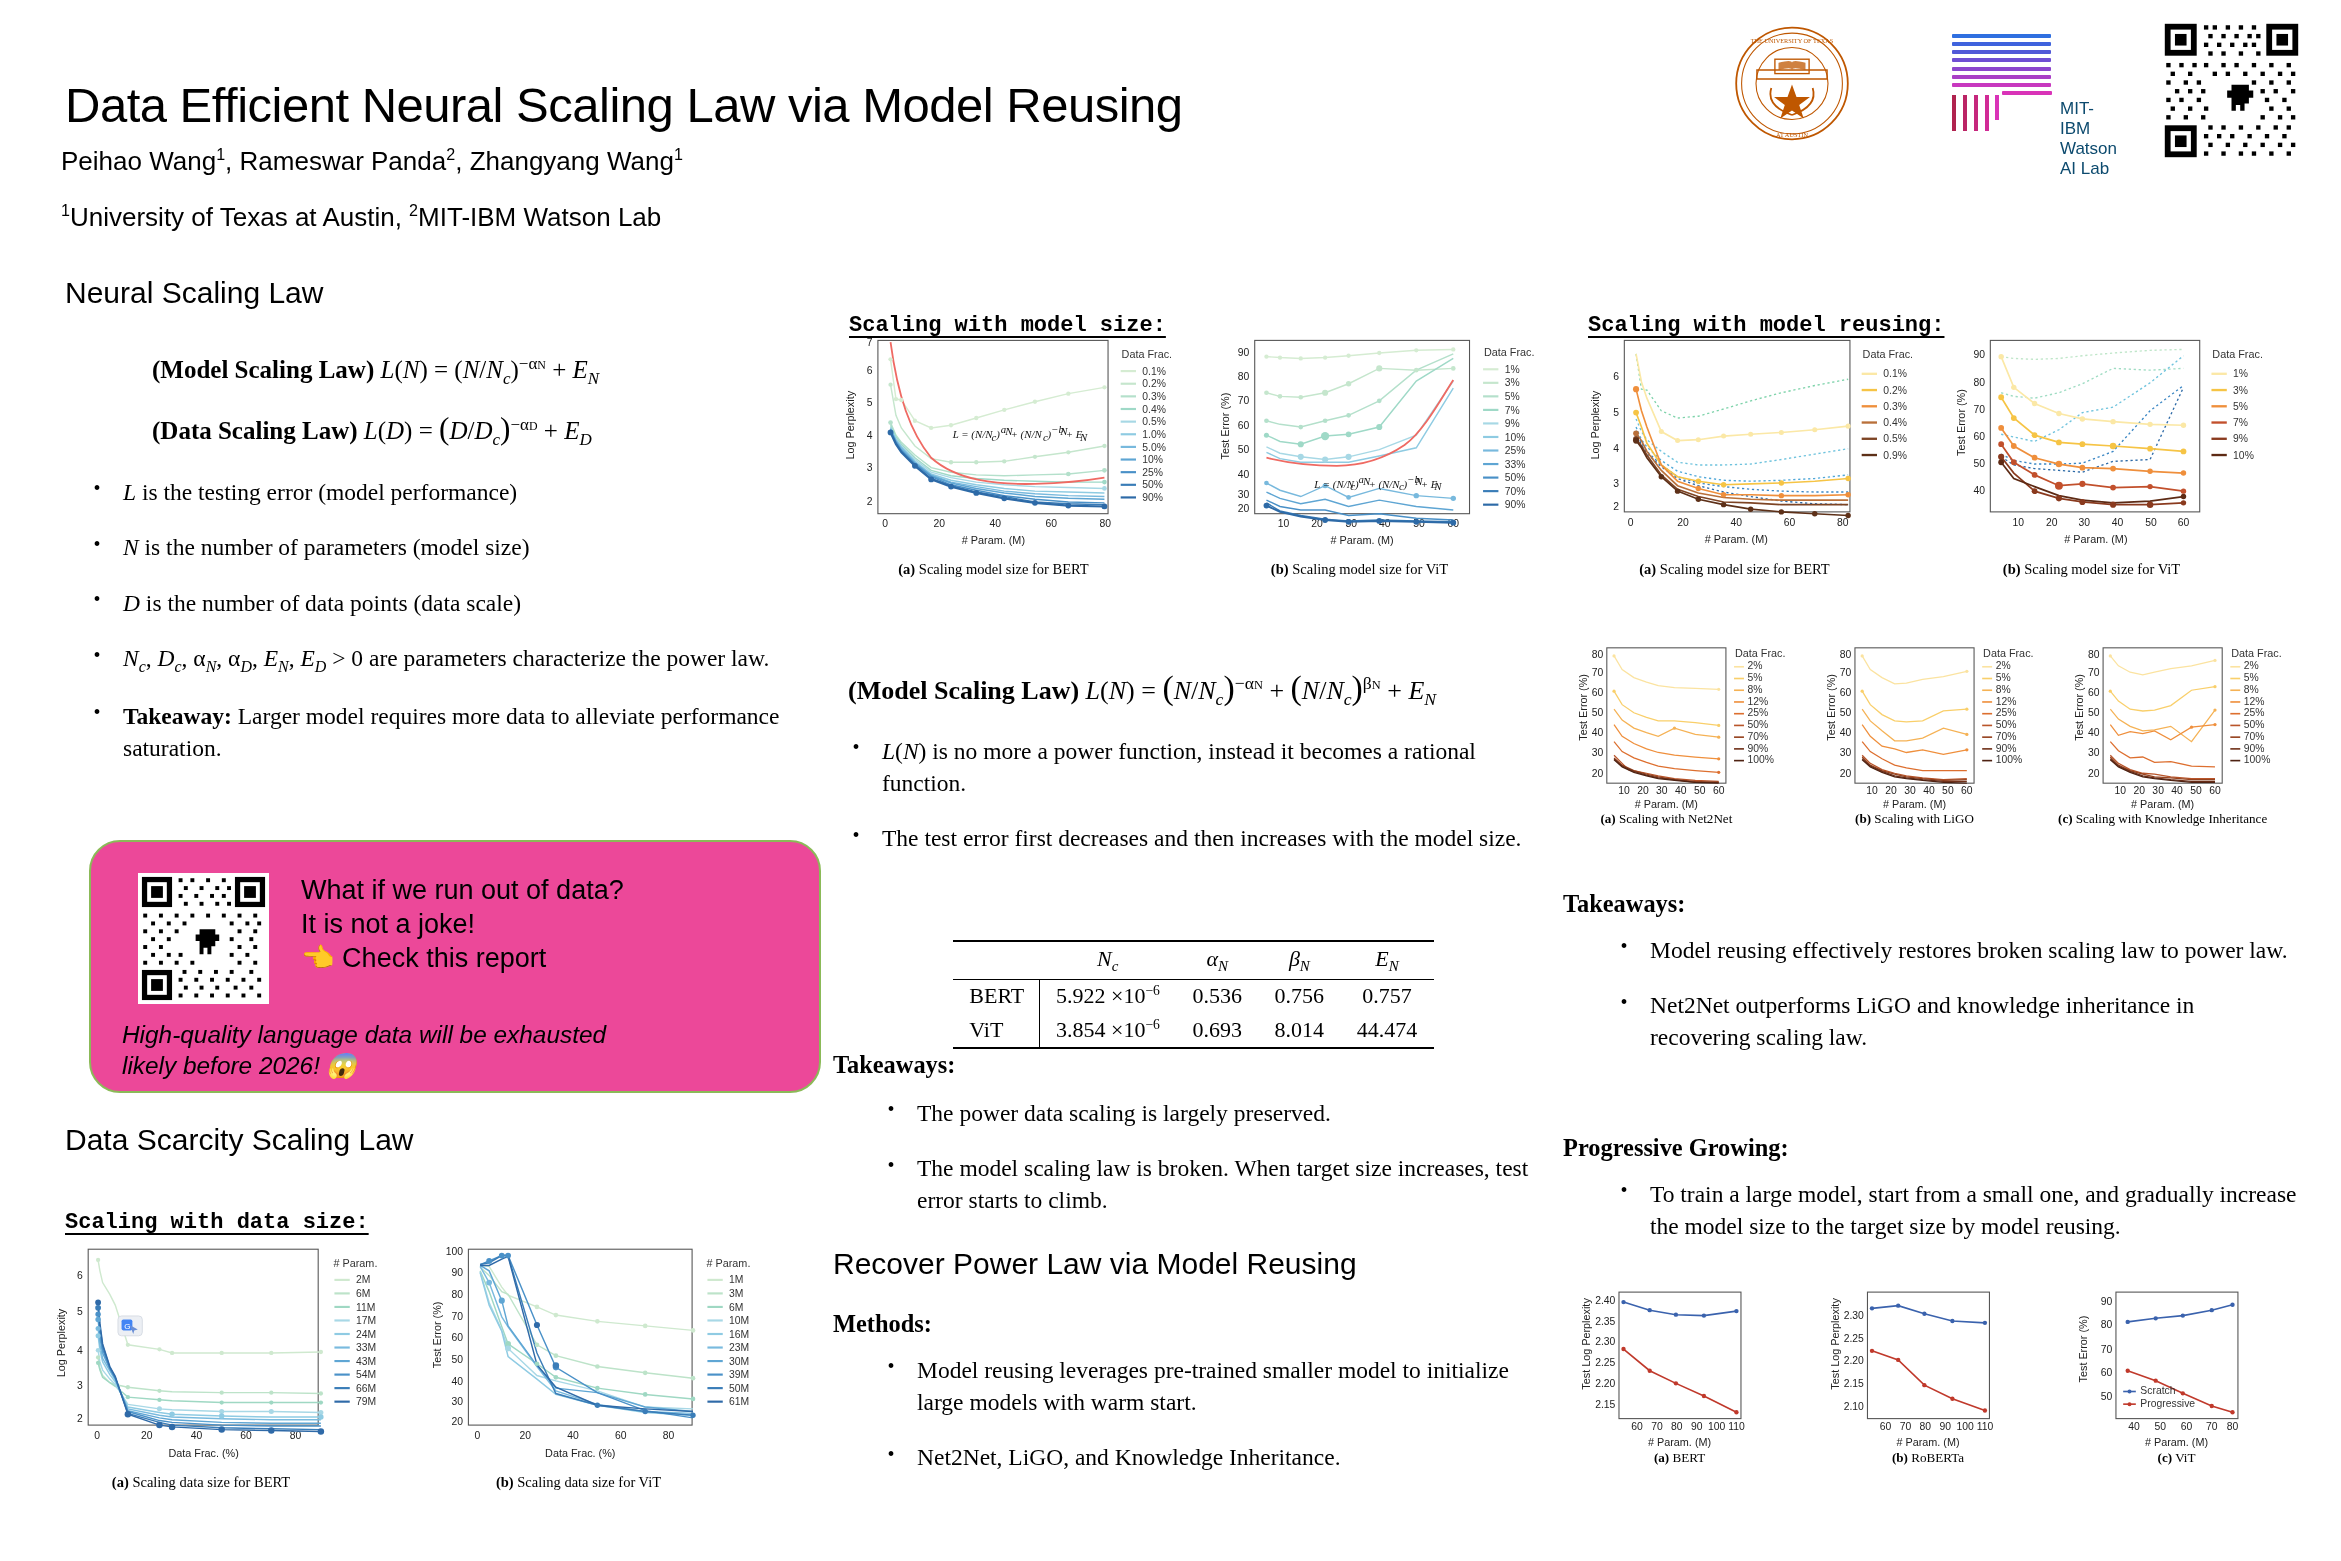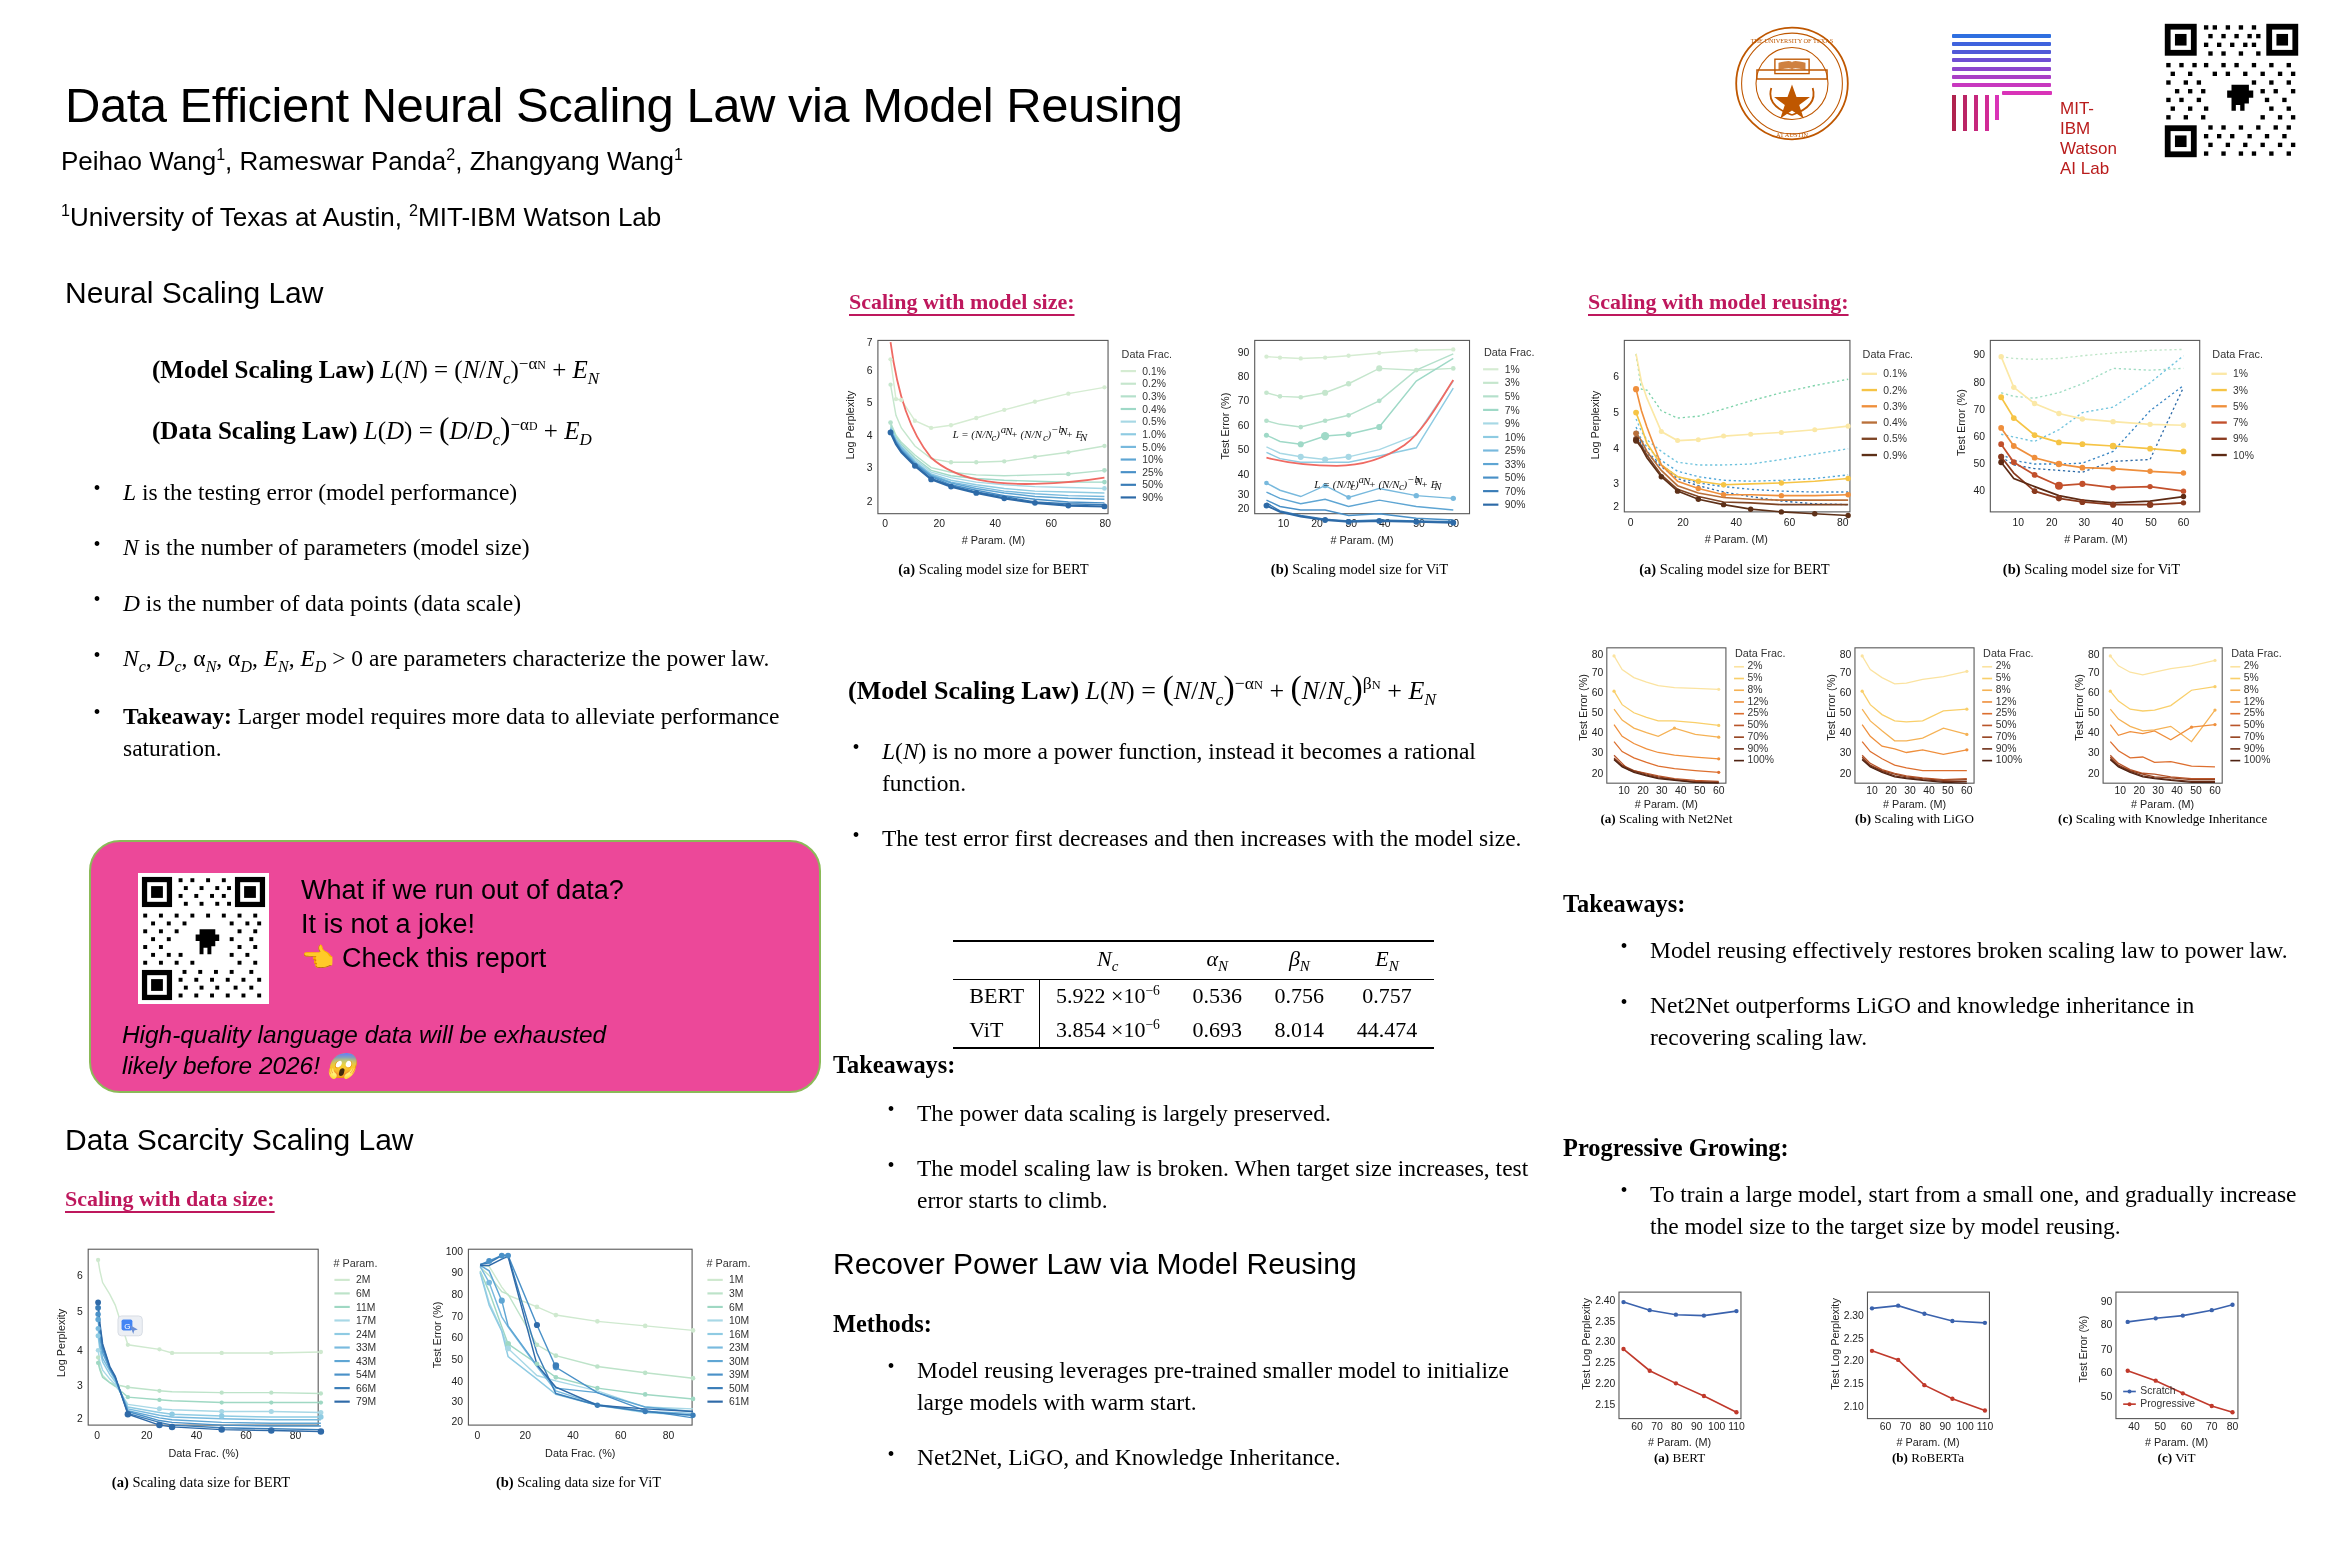--- a/index.html
+++ b/index.html
@@ -27,32 +27,32 @@
   }
   sup { font-size:0.62em; vertical-align:super; }
 
   
   .ut-logo { position:absolute; left:1717px; top:25px; width:150px; height:117px; }
   .mitibm { position:absolute; left:1952px; top:34px; width:172px; height:113px; }
   .mitibm .bars { position:relative; width:104px; height:58px; }
   .mitibm .bars i { position:absolute; left:0; height:3.6px; width:99px; display:block; border-radius:0.9px;}
   .mitibm .vbars { position:absolute; left:0; top:61px; width:104px; height:38px;}
   .mitibm .vbars i { position:absolute; top:0; width:3.6px; height:36px; display:block;}
-  .mitibm-text { position:absolute; left:108px; top:65px; font-size:17px; line-height:20px; color:#b91c1c; }
+  .mitibm-text { position:absolute; left:108px; top:65px; font-size:17px; line-height:20px; color:#0c4a6e; }
   .qr-head { position:absolute; left:2150px; top:18px; width:163px; height:145px; }
 
   
   .h1 {
     position:absolute; font-size:30px; font-weight:400;
     font-family:"Liberation Sans", sans-serif; color:#000; white-space:nowrap;text-align:right;
   }
   .sublabel {
-    position:absolute; font-size:22px; font-weight:700; color:#be185d;
+    position:absolute; font-size:22px; font-weight:700; color:#000000;
     text-decoration:underline; text-underline-offset:5.4px;
-    font-family:Liberation Serif, serif; white-space:nowrap;
+    font-family:Liberation Mono, monospace; white-space:nowrap;margin-top:24px;
   }
   .bold-head {
     position:absolute; font-size:24.4px; font-weight:700;
     font-family:"Liberation Serif", serif; white-space:nowrap;
   }
   .bullets { position:absolute; }
   .bullets .li {
     position:relative; padding-left:42px; margin-bottom:23.5px;
     font-size:23.5px; line-height:1.36; font-family:"Liberation Serif", serif;
   }

